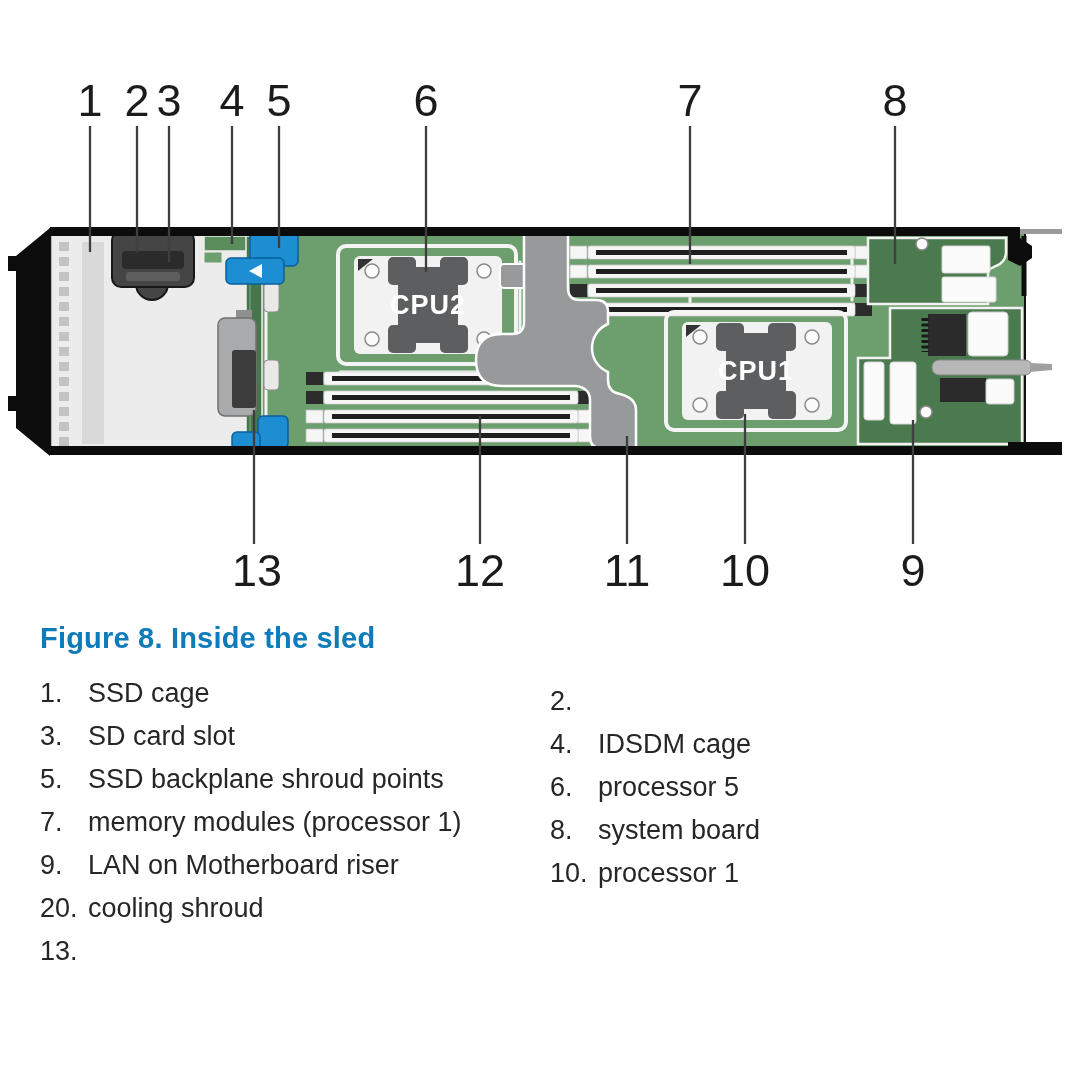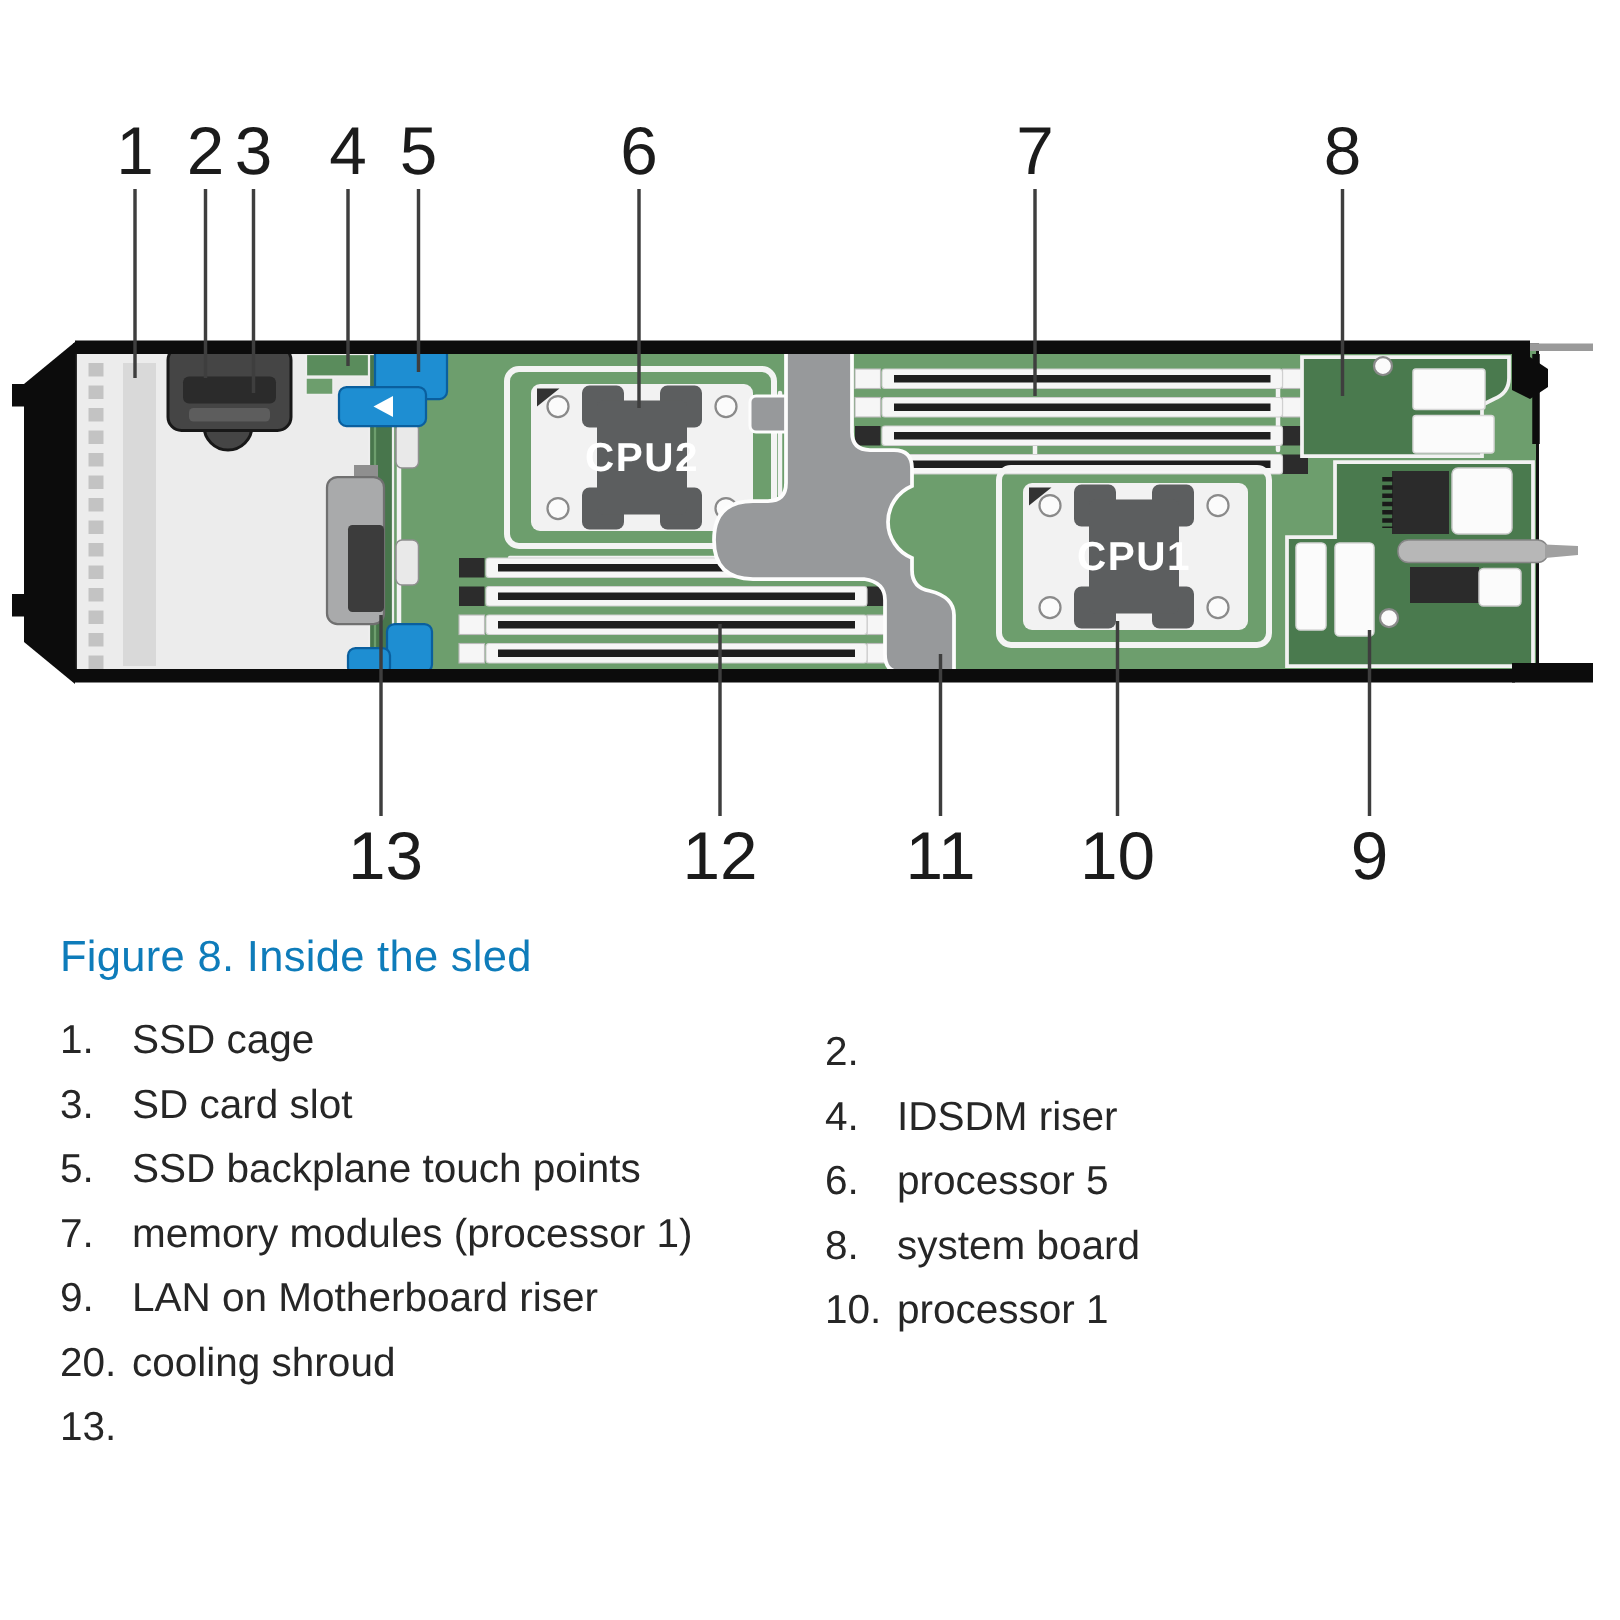--- a/index.html
+++ b/index.html
@@ -4,21 +4,21 @@
 <style>
   html,body{margin:0;padding:0;background:#fff;}
   .page{position:relative;width:1080px;height:1080px;background:#ffffff;
         font-family:"Liberation Sans",sans-serif;overflow:hidden;}
   .diagram{position:absolute;left:0;top:0;}
   .callout-num{font-family:"Liberation Sans",sans-serif;font-size:45px;fill:#1b1b1b;text-anchor:middle;}
   .cpu-label{font-family:"Liberation Sans",sans-serif;font-size:27px;font-weight:bold;fill:#ffffff;text-anchor:middle;letter-spacing:1px;}
   .leader{stroke:#3e3e3e;stroke-width:2.3;fill:none;}
   .trace{stroke:#f3f3f3;stroke-width:3;fill:none;stroke-linecap:round;}
   .screw{fill:#fbfbfb;stroke:#8a8a8a;stroke-width:1.5;}
-  .caption{position:absolute;left:40px;top:622px;font-size:29px;font-weight:normal;color:#0e7cba;letter-spacing:.2px;}
+  .caption{position:absolute;left:40px;top:622px;font-size:29px;font-weight:bold;color:#0e7cba;letter-spacing:.2px;}
   .legend ul{list-style:none;margin:0;padding:0;position:absolute;}
   .legend .col-left{left:40px;top:672px;}
   .legend .col-right{left:550px;top:680px;}
   .legend li{display:flex;align-items:center;height:43px;font-size:27px;color:#262626;white-space:nowrap;}
   .legend .num{flex:none;width:48px;}
 </style>
 </head>
 <body>
 
 <div class="page">
@@ -240,21 +240,21 @@
       <li>
           <span class="num">1.</span>
           <span>SSD cage</span>
         </li>
       <li>
           <span class="num">3.</span>
           <span>SD card slot</span>
         </li>
       <li>
           <span class="num">5.</span>
-          <span>SSD backplane touch points</span>
+          <span>SSD backplane shroud points</span>
         </li>
       <li>
           <span class="num">7.</span>
           <span>memory modules (processor 1)</span>
         </li>
       <li>
           <span class="num">9.</span>
           <span>LAN on Motherboard riser</span>
         </li>
       <li>
@@ -264,21 +264,21 @@
       <li>
           <span class="num">13.</span>
         </li>
     </ul>
     <ul class="col-right">
       <li>
           <span class="num">2.</span>
         </li>
       <li>
           <span class="num">4.</span>
-          <span>IDSDM riser</span>
+          <span>IDSDM cage</span>
         </li>
       <li>
           <span class="num">6.</span>
           <span>processor 5</span>
         </li>
       <li>
           <span class="num">8.</span>
           <span>system board</span>
         </li>
       <li>

